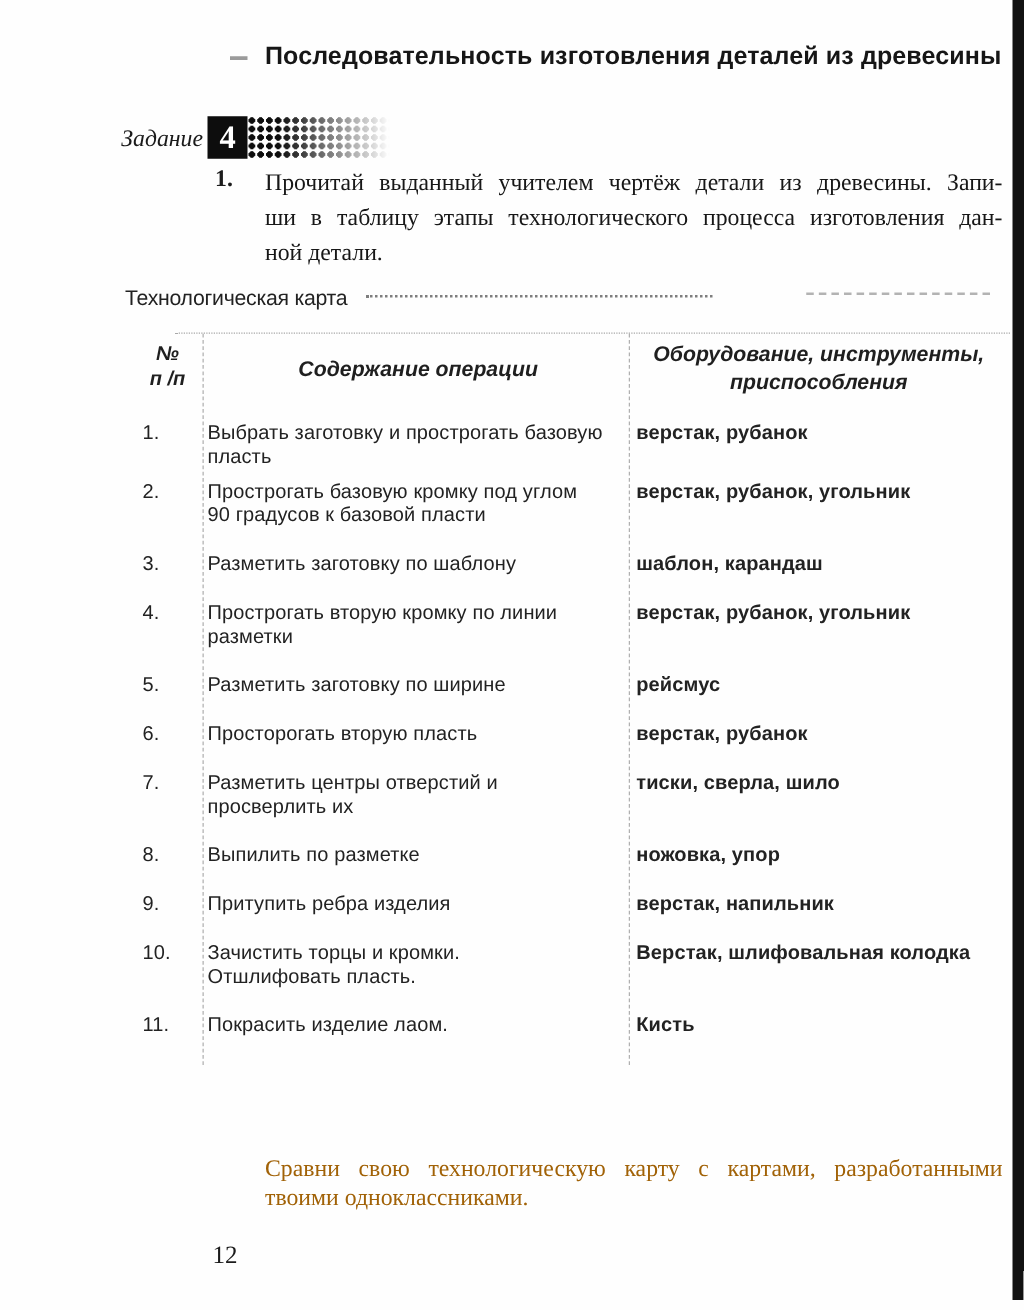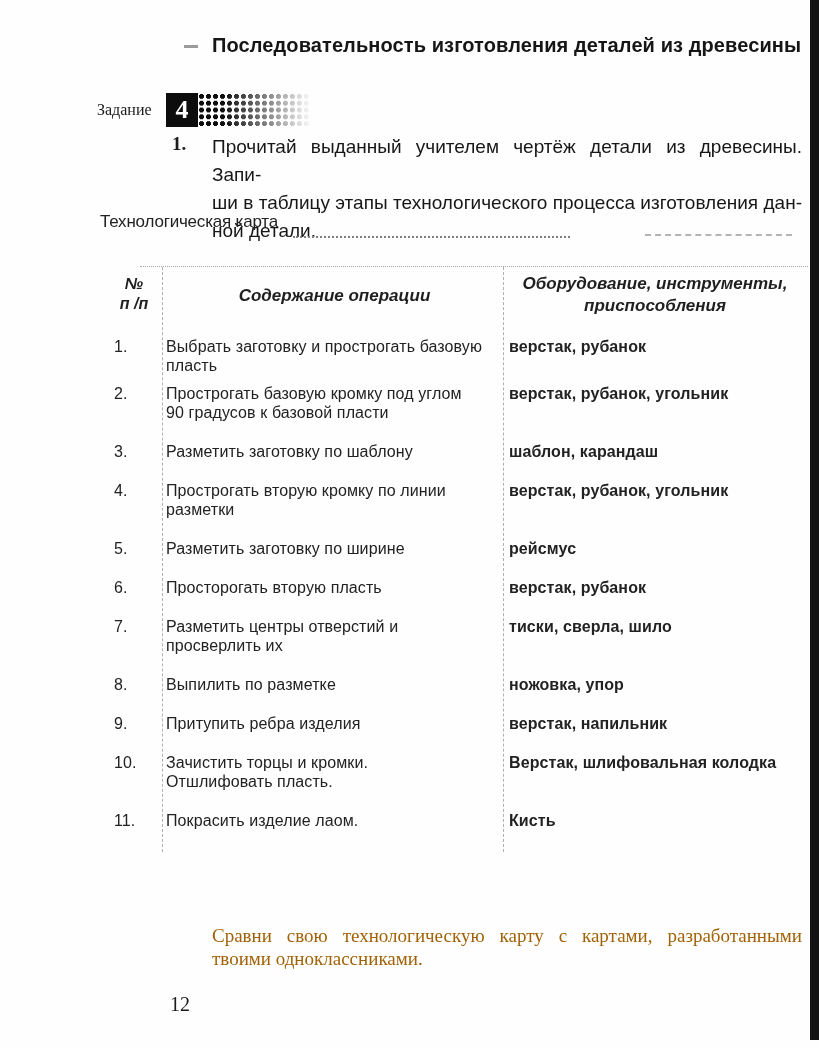--- a/index.html
+++ b/index.html
@@ -11,46 +11,46 @@
   .scan-edge { position:absolute; left:810px; top:0; width:9px; height:1040px; background:#121212; }
 
   .doc-title {
     position:absolute; left:212px; top:34px; font-size:20px; font-weight:bold;
     letter-spacing:0.1px; color:#161616; white-space:nowrap;
   }
   .title-dash { position:absolute; left:184px; top:45px; width:14px; height:3px; background:#9b9b9b; }
 
   .task-label {
     position:absolute; left:97px; top:101px; font-family:"Liberation Serif", serif;
-    font-size:16px; color:#1a1a1a;
+    font-style:italic; font-size:19px; color:#1a1a1a;
   }
   .task-box {
     position:absolute; left:166px; top:93px; width:32px; height:34px; background:#0d0d0d;
     color:#ffffff; font-family:"Liberation Serif", serif; font-weight:bold; font-size:26px;
     text-align:center; line-height:34px;
   }
   .task-halftone {
     position:absolute; left:198px; top:93px; width:114px; height:34px;
     background-image: radial-gradient(circle, #0d0d0d 52%, rgba(0,0,0,0) 56%);
     background-size: 7px 6.8px;
     -webkit-mask-image: linear-gradient(to right, #000 0%, #000 22%, rgba(0,0,0,0) 100%);
     mask-image: linear-gradient(to right, #000 0%, #000 22%, rgba(0,0,0,0) 100%);
   }
 
   .instr-num {
     position:absolute; left:172px; top:133px; font-family:"Liberation Serif", serif;
     font-weight:bold; font-size:19px;
   }
   .instr {
     position:absolute; left:212px; top:133px; width:590px;
-    font-family:Liberation Sans, sans-serif; font-size:19px; line-height:28px; color:#171717;
+    font-family:Liberation Serif, serif; font-size:19px; line-height:28px; color:#171717;
   }
   .instr .jline { text-align:justify; text-align-last:justify; }
 
-  .tech-label { position:absolute; left:100px; top:212px; font-size:17px; letter-spacing:-0.2px; color:#222; }
+  .tech-label { position:absolute; left:100px; top:229px; font-size:17px; letter-spacing:-0.2px; color:#222; }
   .tech-answer { position:absolute; left:306px; top:208px; font-size:18px; color:#262626; letter-spacing:0.2px; }
   .tech-line-1 { position:absolute; left:293px; top:224px; width:277px; height:14px; border-bottom:2px dotted #7e7e7e; }
   .tech-line-2 { position:absolute; left:645px; top:223px; width:147px; height:13px; border-bottom:2px dashed #b3b3b3; }
 
   .table-top-border { position:absolute; left:140px; top:266px; width:668px; border-top:1px dotted #a8a8a8; }
   .col-sep { position:absolute; top:267px; height:585px; border-left:1px dashed #a3a3a3; opacity:0.85; }
   .col-sep-1 { left:162px; }
   .col-sep-2 { left:503px; }
 
   .thead { position:absolute; font-style:italic; font-weight:bold; color:#1f1f1f; text-align:center; }

